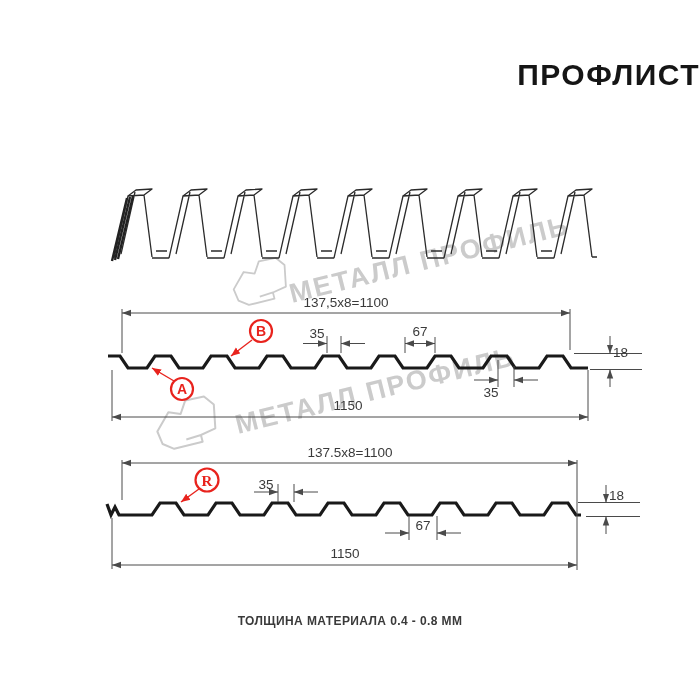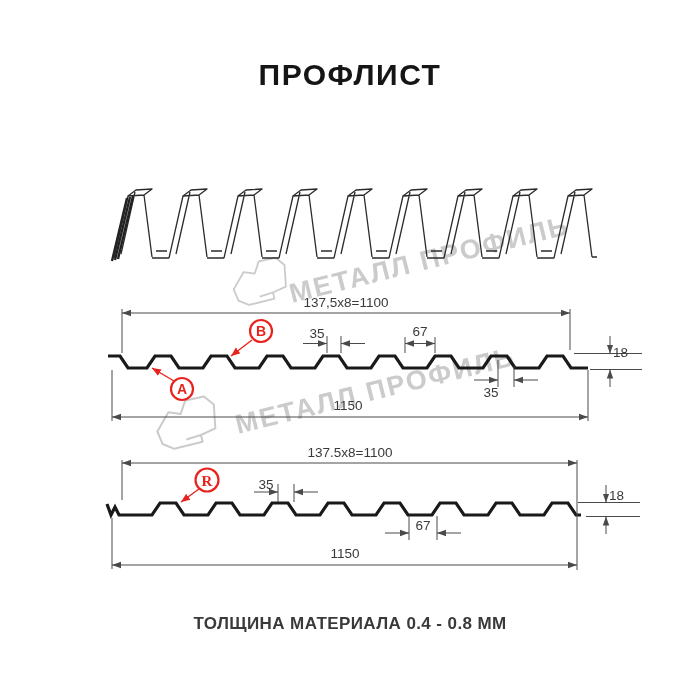--- a/index.html
+++ b/index.html
@@ -1,22 +1,22 @@
 <!DOCTYPE html>
 <html style="--red: #e8231d; --line: #4a4a4a; --profile: #1a1a1a; --wm: #cbcbcb;"><head>
 <meta charset="utf-8">
 <style>
   html,body{margin:0;padding:0;background:#ffffff;}
   .page{position:relative;width:700px;height:700px;background:#fff;overflow:hidden;
         font-family:"Liberation Sans",sans-serif;}
-  .hdr{position:absolute;left:0;top:60px;width:700px;text-align:center;}
+  .hdr{position:absolute;left:0;top:60px;width:700px;text-align:right;}
   .title{font-size:30px;font-weight:700;letter-spacing:1.5px;color:#151515;line-height:1.0;}
   .subtitle{margin-top:9px;font-size:16px;font-weight:700;letter-spacing:1px;color:#222;}
   .ftr{position:absolute;left:0;top:614px;width:700px;text-align:center;
-       font-size:17px;font-weight:700;letter-spacing:.4px;color:#3a3a3a;}
+       font-size:12px;font-weight:700;letter-spacing:.4px;color:#3a3a3a;}
   svg{position:absolute;left:0;top:0;}
   .thin{stroke:var(--line,#4a4a4a);stroke-width:1;fill:none;}
   .thick{stroke:var(--profile,#1a1a1a);stroke-width:3.2;fill:none;stroke-linejoin:miter;}
   .sheet{stroke:#2b2b2b;stroke-width:1.3;fill:none;stroke-linejoin:round;}
   .sheetedge{stroke:#222;stroke-width:2.4;fill:none;}
   .dimtxt{font-family:"Liberation Sans",sans-serif;font-size:13.5px;fill:#3a3a3a;}
   .red{stroke:var(--red,#e8231d);fill:none;}
   .redl{stroke:var(--red,#e8231d);stroke-width:1.4;fill:none;}
   .redtxt{font-family:"Liberation Sans",sans-serif;font-size:14px;font-weight:700;
           fill:var(--red,#e8231d);}

